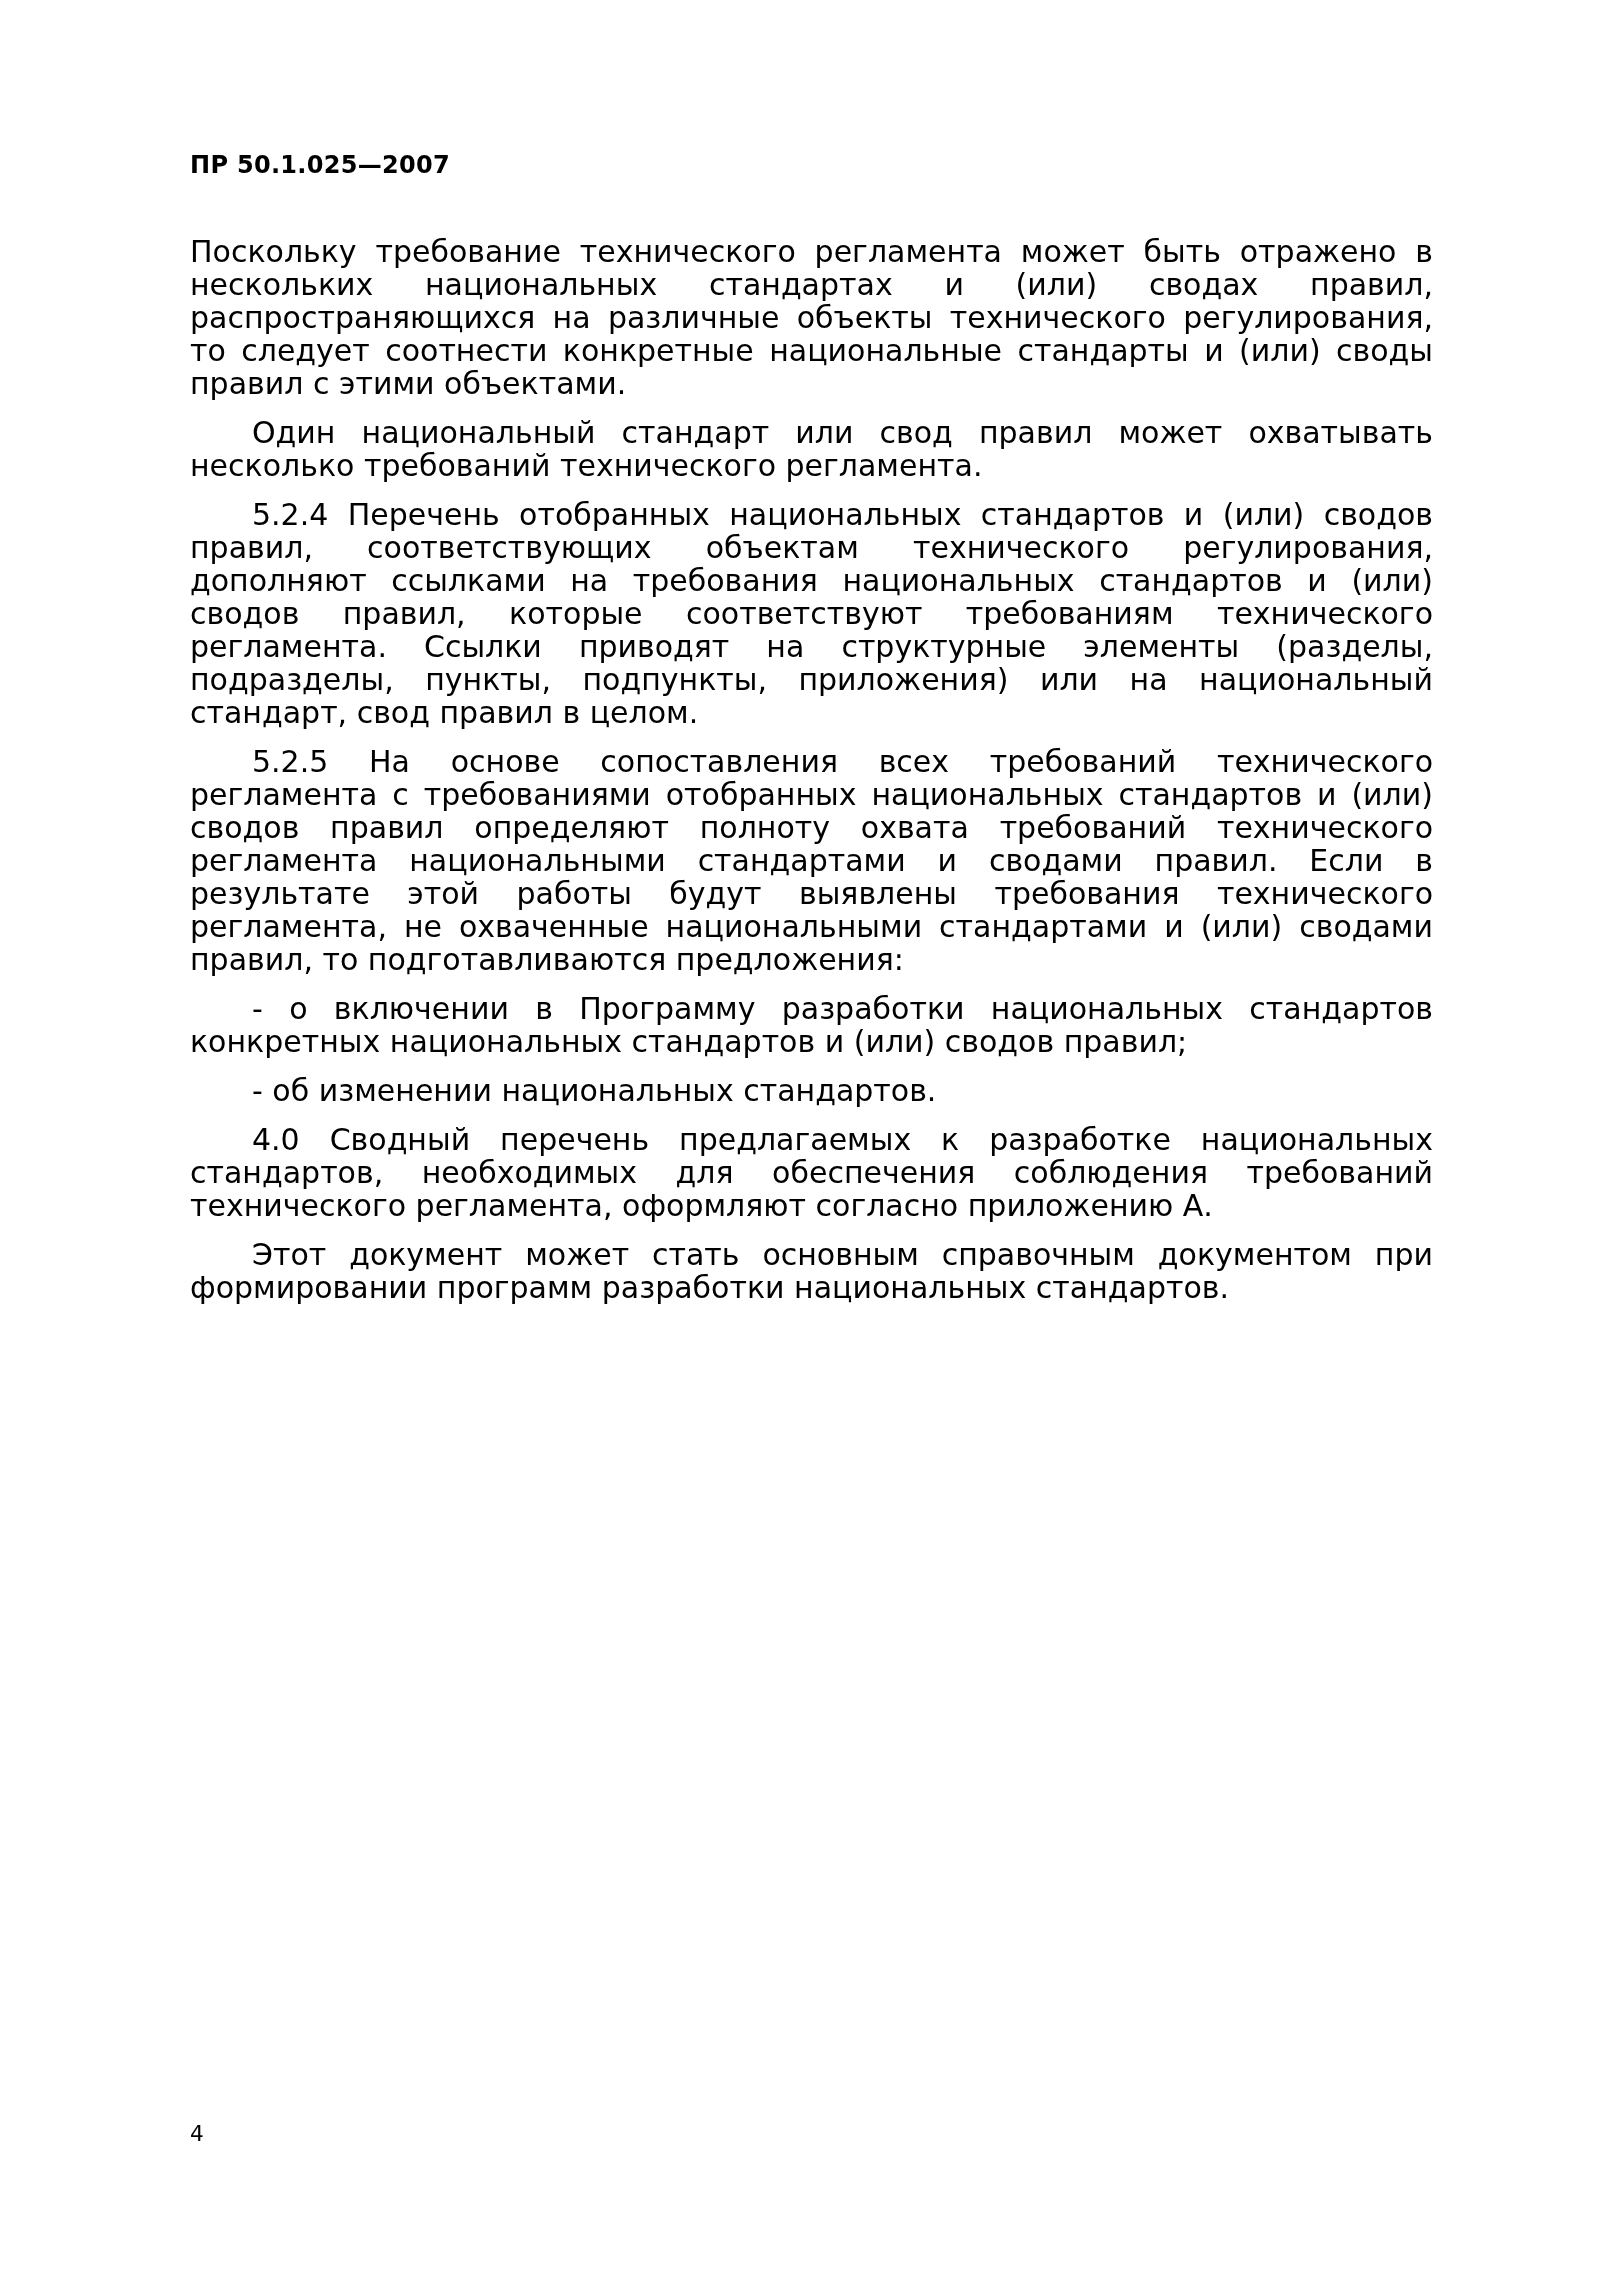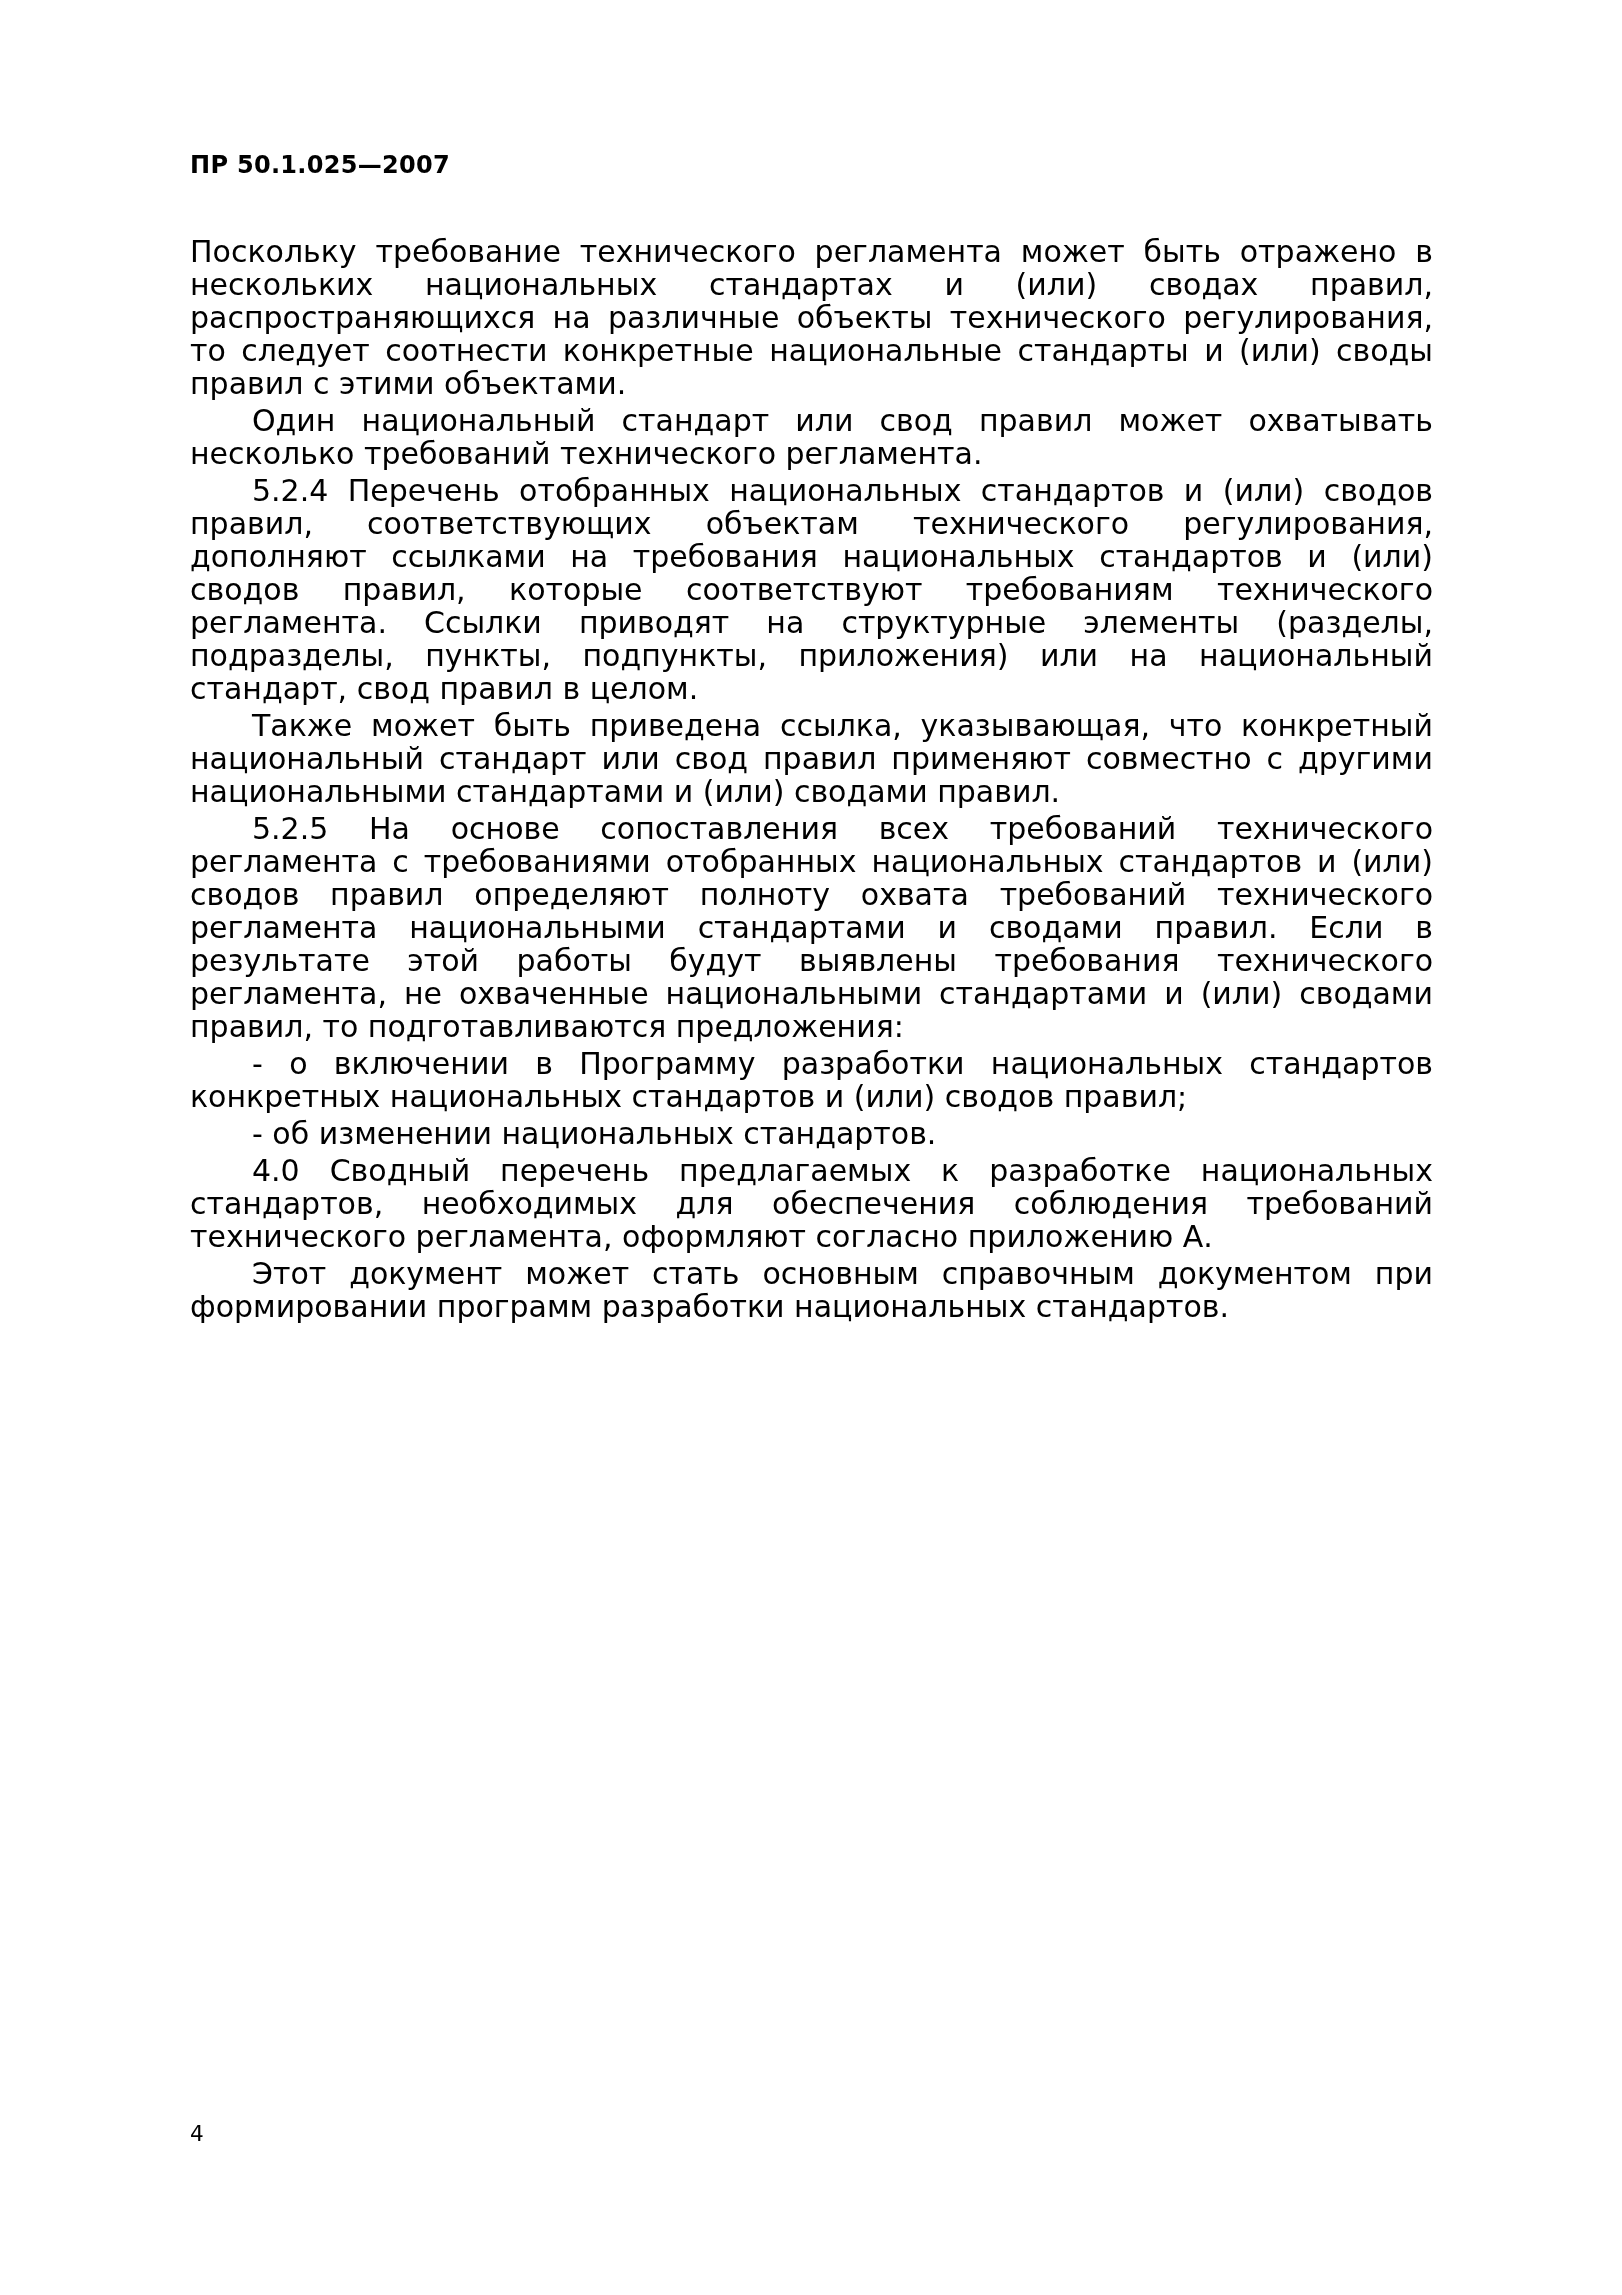--- a/index.html
+++ b/index.html
@@ -42,21 +42,21 @@
     text-align: justify;
     margin: 0 0 0 0;
     text-indent: 0;
     font-family: "DejaVu Sans", sans-serif;
     hyphens: manual;
   }
   p.indent {
     text-indent: 62px;
   }
   p.para + p.para {
-    margin-top: 4px;
+    margin-top: 16px;
   }
   .footer-page {
     position: absolute;
     left: 190px;
     top: 2121px;
     font-size: 21.6px;
     font-family: "DejaVu Sans", sans-serif;
   }
 </style>
 </head>
@@ -64,21 +64,20 @@
 
 <div class="page">
 
   <div class="content">
 
     <div class="doc-header">ПР 50.1.025—2007</div>
 
     <p class="para">Поскольку требование технического регламента может быть отражено в нескольких национальных стандартах и (или) сводах правил, распространяющихся на различные объекты технического регулирования, то следует соотнести конкретные национальные стандарты и (или) своды правил с этими объектами.</p>
     <p class="para indent">Один национальный стандарт или свод правил может охватывать несколько требований технического регламента.</p>
     <p class="para indent">5.2.4  Перечень отобранных национальных стандартов и (или) сводов правил, соответствующих объектам технического регулирования, дополняют ссылками на требования национальных стандартов и (или) сводов правил, которые соответствуют требованиям технического регламента. Ссылки приводят на структурные элементы (разделы, подразделы, пункты, подпункты, приложения) или на национальный стандарт, свод правил в целом.</p>
-    <p class="para indent">Также может быть приведена ссылка, указывающая, что конкретный национальный стандарт или свод правил применяют совместно с другими национальными стандартами и (или) сводами правил.</p>
     <p class="para indent">5.2.5  На основе сопоставления всех требований технического регламента с требованиями отобранных национальных стандартов и (или) сводов правил определяют полноту охвата требований технического регламента национальными стандартами и сводами правил. Если в результате этой работы будут выявлены требования технического регламента, не охваченные национальными стандартами и (или) сводами правил, то подготавливаются предложения:</p>
     <p class="para indent">- о включении в Программу разработки национальных стандартов конкретных национальных стандартов и (или) сводов правил;</p>
     <p class="para indent">- об изменении национальных стандартов.</p>
     <p class="para indent">4.0  Сводный перечень предлагаемых к разработке национальных стандартов, необходимых для обеспечения соблюдения требований технического регламента, оформляют согласно приложению А.</p>
     <p class="para indent">Этот документ может стать основным справочным документом при формировании программ разработки национальных стандартов.</p>
 
   </div>
 
   <div class="footer-page">4</div>
 

